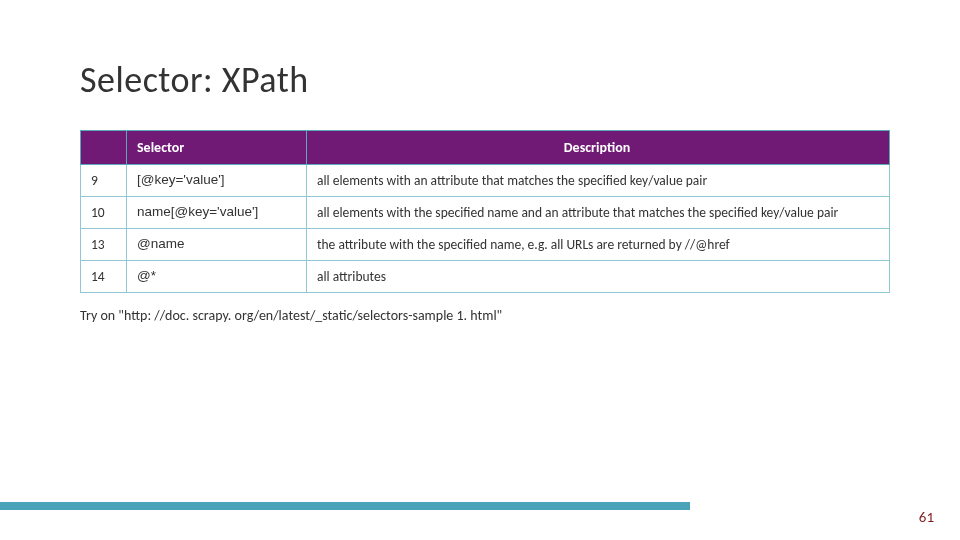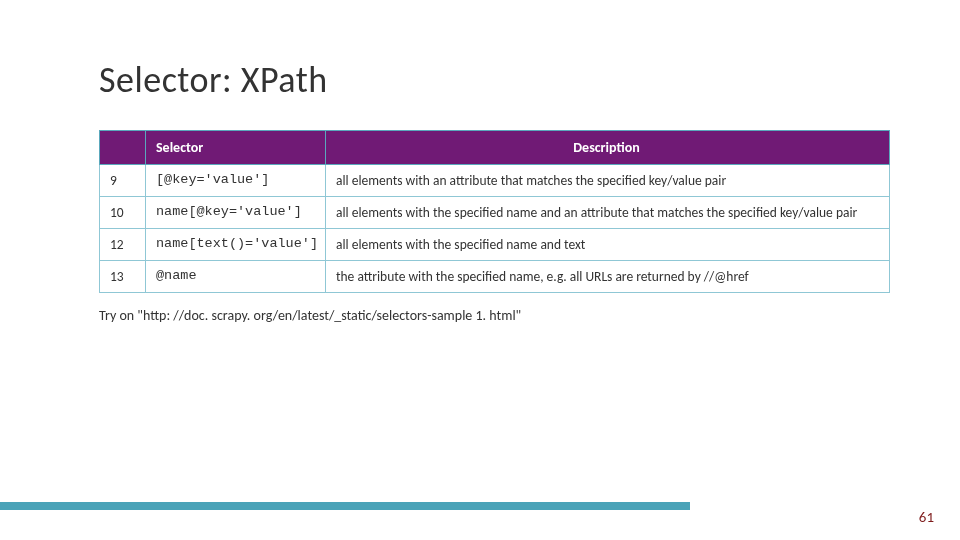--- a/index.html
+++ b/index.html
@@ -6,21 +6,20 @@
   body {
     width: 960px;
     height: 540px;
     background: #ffffff;
     font-family: "Segoe UI", "Calibri", Arial, sans-serif;
     position: relative;
     overflow: hidden;
   }
   .slide {
     padding: 58px 70px 0 80px;
-    margin-left: 19px;
   }
   .title {
     font-size: 36px;
     font-weight: 300;
     color: #333333;
     margin-bottom: 28px;
     letter-spacing: 0.5px;
   }
   table {
     border-collapse: collapse;
@@ -45,21 +44,21 @@
     color: #333333;
     vertical-align: top;
     background: #ffffff;
   }
   tbody td.num {
     text-align: left;
     width: 46px;
   }
   tbody td.sel {
     width: 180px;
-    font-family: Liberation Mono, monospace;
+    font-family: Liberation Sans, sans-serif;
   }
   .note {
     margin-top: 14px;
     font-size: 14px;
     color: #333333;
   }
   .footer-bar {
     position: absolute;
     left: 0;
     bottom: 30px;
@@ -94,28 +93,28 @@
         <td class="num">9</td>
         <td class="sel">[@key='value']</td>
         <td>all elements with an attribute that matches the specified key/value pair</td>
       </tr>
       <tr>
         <td class="num">10</td>
         <td class="sel">name[@key='value']</td>
         <td>all elements with the specified name and an attribute that matches the specified key/value pair</td>
       </tr>
       <tr>
-        <td class="num">12</td>
-        <td class="sel">name[text()='value']</td>
-        <td>all elements with the specified name and text</td>
-      </tr>
-      <tr>
         <td class="num">13</td>
         <td class="sel">@name</td>
         <td>the attribute with the specified name, e.g. all URLs are returned by //@href</td>
+      </tr>
+      <tr>
+        <td class="num">14</td>
+        <td class="sel">@*</td>
+        <td>all attributes</td>
       </tr>
     </tbody>
   </table>
 
   <div class="note">Try on "http: //doc. scrapy. org/en/latest/_static/selectors-sample 1. html"</div>
 </div>
 
 <div class="footer-bar"></div>
 <div class="page-num">61</div>
 

